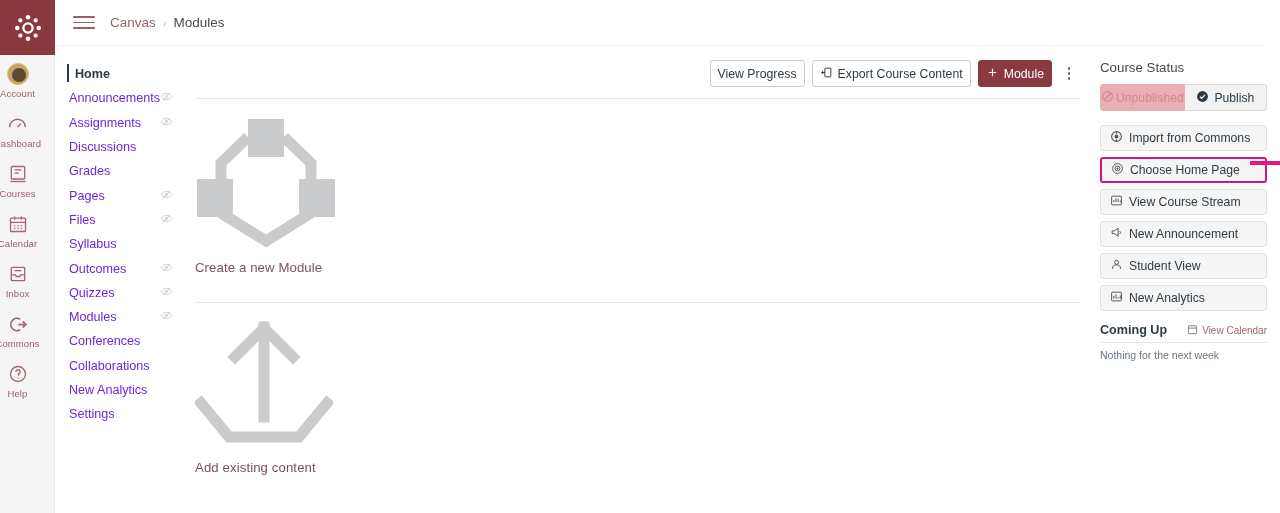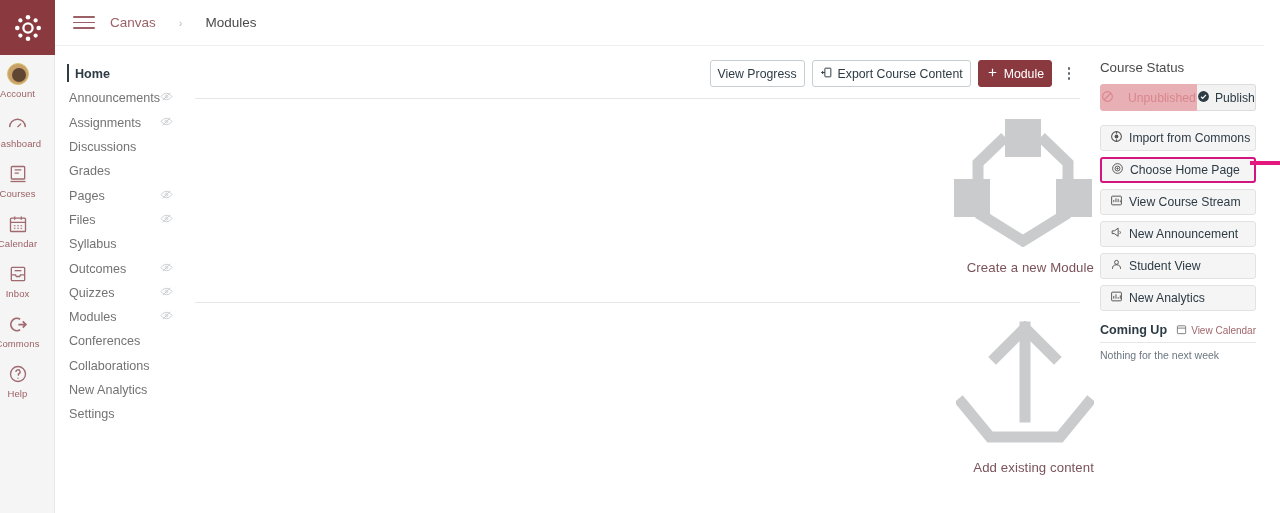--- a/index.html
+++ b/index.html
@@ -46,34 +46,34 @@
 
   
   .topbar {
     height: 46px; display: flex; align-items: center;
     padding-left: 18px; gap: 15px;
     border-bottom: 1px solid #eee;
     margin-right: 16px;
   }
   .hamburger { width: 22px; display: flex; flex-direction: column; gap: 4px; cursor: pointer; }
   .hamburger i { display: block; height: 1.5px; background: #9c6166; border-radius: 1px; }
-  .crumbs { display: flex; align-items: center; gap: 23px; font-size: 13.5px; }
+  .crumbs { display: flex; align-items: center; gap: 7px; font-size: 13.5px; }
   .crumbs a { color: #9c6166; text-decoration: none; }
   .crumbs .sep { color: #bbb; font-size: 11px; }
   .crumbs .cur { color: #4a4a4a; }
 
   
   .body { display: flex; height: 467px; }
 
   
   .coursenav { width: 128px; flex: 0 0 128px; padding: 16px 0 0 14px; }
   .cn-item {
     display: flex; align-items: center; justify-content: space-between;
     height: 24.3px; padding-right: 10px;
-    font-size: 12.6px; color: #737373; position: relative;
+    font-size: 12.6px; color: #6d28d9; position: relative;
     cursor: pointer;
   }
   .cn-item.active { color: #2d3b45; font-weight: bold; padding-left: 6px; }
   .cn-item.active::before {
     content: ""; position: absolute; left: -2px; top: 2px;
     width: 2px; height: 18px; background: #2d3b45;
   }
   .cn-ico-eye { width: 13px; height: 13px; opacity: .55; }
 
   
@@ -86,31 +86,31 @@
     background: #fff; border: 1px solid #c7cdd1; border-radius: 3px;
     margin-left: 7px; cursor: pointer; white-space: nowrap;
   }
   .btn.primary { background: #8a3a3f; border-color: #8a3a3f; color: #fff; }
   .btn.kebab { width: 22px; padding: 0; border: none; justify-content: center; margin-left: 6px; }
   .kdots { display: flex; flex-direction: column; gap: 2.5px; align-items: center; }
   .kdots i { width: 2.8px; height: 2.8px; border-radius: 50%; background: #5f6a72; display: block; }
 
   .rule { height: 1px; background: #e6e6e6; margin: 11px 14px 0 0; }
   .empty {
-    display: flex; flex-direction: column; align-items: flex-end; justify-content: center;
+    display: flex; flex-direction: column; align-items: flex-start; justify-content: center;
     padding: 18px 0 16px;
   }
   .empty-cap { font-size: 13.2px; color: #7a5358; margin-top: 9px; letter-spacing: .1px; }
 
   
-  .rightbar { width: 186px; flex: 0 0 186px; padding: 14px 24px 0 6px; }
+  .rightbar { width: 186px; flex: 0 0 186px; padding: 14px 13px 0 6px; }
   .rb-title { font-size: 13.3px; color: #4a4a4a; margin-bottom: 9px; }
   .pubgroup { display: flex; width: 100%; height: 27px; margin-bottom: 14px; }
   .pub-unpub {
-    flex: 1; display: flex; align-items: center; justify-content: center; gap: 14px;
+    flex: 1; display: flex; align-items: center; justify-content: center; gap: 2px;
     background: #e8afb4; color: #d8868d; font-size: 12.2px;
     border: 1px solid #e8afb4; border-radius: 3px 0 0 3px;
   }
   .pub-pub {
     flex: 1; display: flex; align-items: center; justify-content: center; gap: 5px;
     background: #f2f2f2; color: #2d3b45; font-size: 12.2px;
     border: 1px solid #dcdcdc; border-left: none; border-radius: 0 3px 3px 0;
     cursor: pointer;
   }
   .rb-btn {

